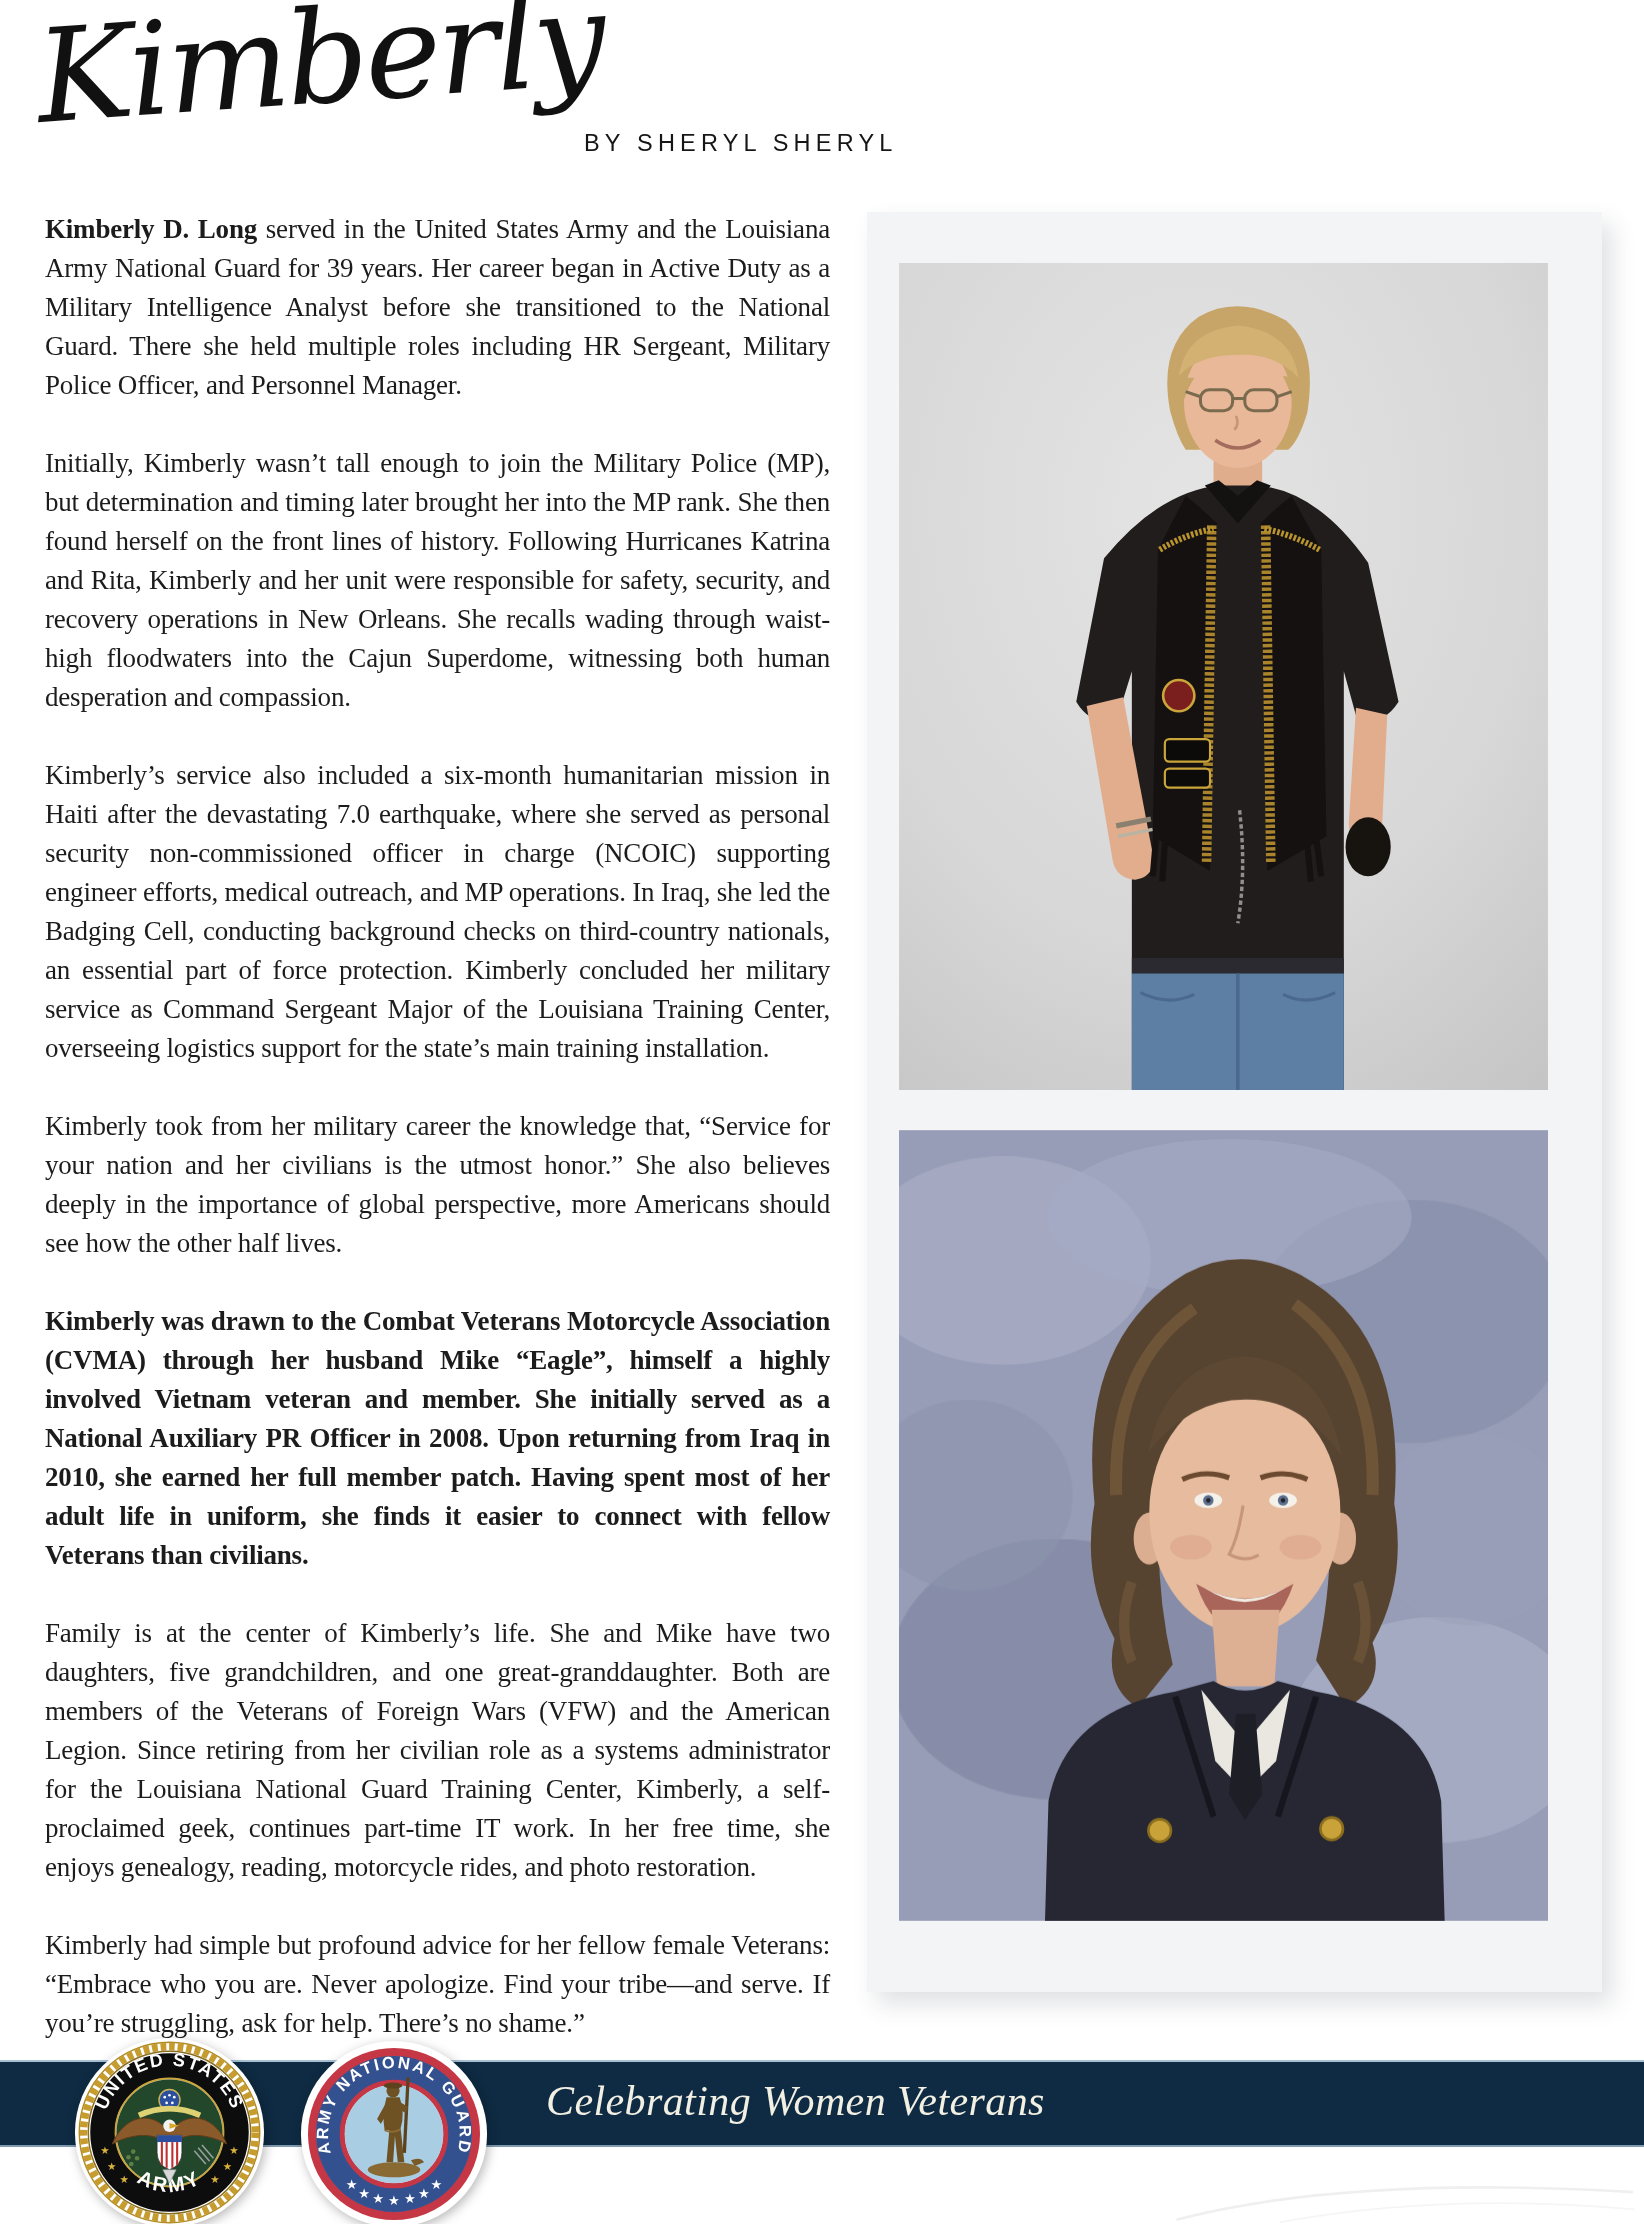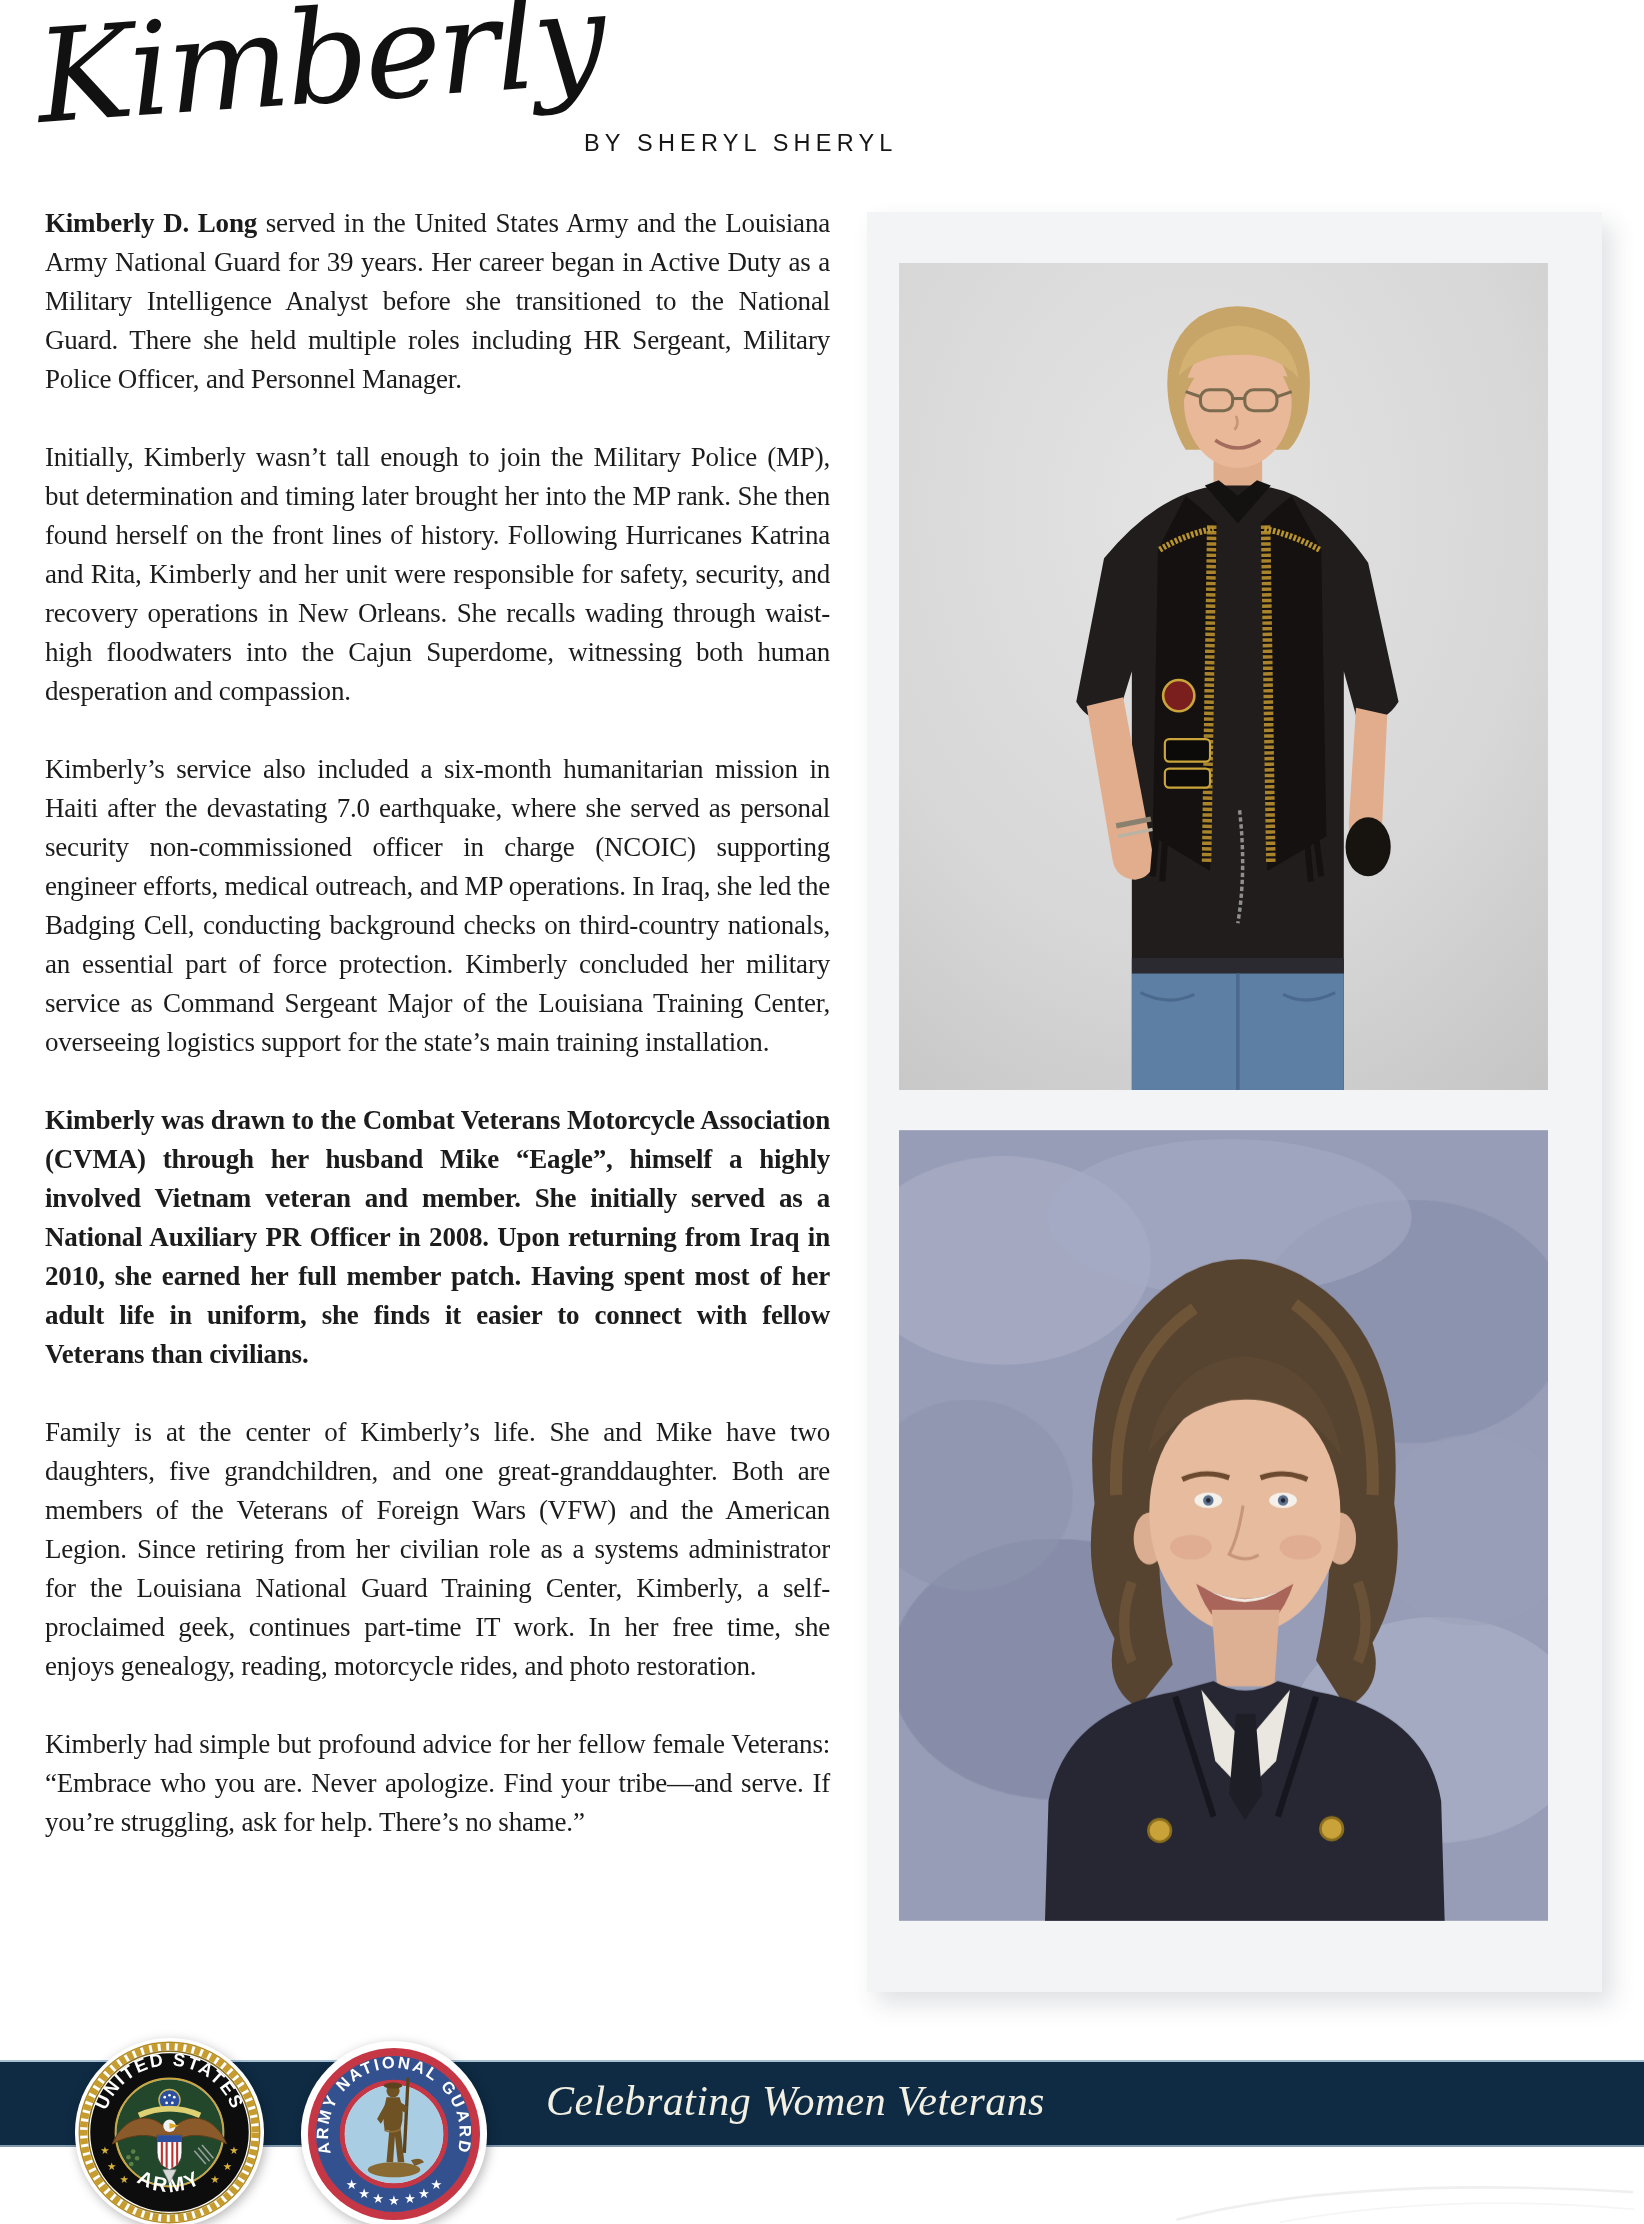--- a/index.html
+++ b/index.html
@@ -12,21 +12,21 @@
     font-size:129px;color:#111;letter-spacing:-3.5px;
     transform:rotate(-4deg);transform-origin:left bottom;
   }
   .byline{
     position:absolute;left:584px;top:130px;
     font-family:"Liberation Sans",sans-serif;font-size:23.5px;letter-spacing:5.2px;
     color:#161616;
   }
 
   .article{
-    position:absolute;left:45px;top:204px;width:785px;
+    position:absolute;left:45px;top:210px;width:785px;
     font-size:27px;line-height:39px;color:#1c1c1c;
     text-align:justify;letter-spacing:-0.2px;
   }
   .article p{margin:0 0 39px 0;}
   .article p.bold{font-weight:bold;}
   .article p:last-child{margin-bottom:0;}
   .lead{font-weight:bold;}
 
   .photo-panel{
     position:absolute;left:867px;top:212px;width:735px;height:1780px;
@@ -57,20 +57,21 @@
 
 <div class="page">
 
   <h1 class="title-script">Kimberly</h1>
   <div class="byline">BY SHERYL SHERYL</div>
 
   <div class="article">
     <p><strong class="lead">Kimberly D. Long</strong><span> served in the United States Army and the Louisiana Army National Guard for 39 years. Her career began in Active Duty as a Military Intelligence Analyst before she transitioned to the National Guard. There she held multiple roles including HR Sergeant, Military Police Officer, and Personnel Manager.</span></p>
     <p>Initially, Kimberly wasn’t tall enough to join the Military Police (MP), but determination and timing later brought her into the MP rank. She then found herself on the front lines of history. Following Hurricanes Katrina and Rita, Kimberly and her unit were responsible for safety, security, and recovery operations in New Orleans. She recalls wading through waist-high floodwaters into the Cajun Superdome, witnessing both human desperation and compassion.</p>
     <p>Kimberly’s service also included a six-month humanitarian mission in Haiti after the devastating 7.0 earthquake, where she served as personal security non-commissioned officer in charge (NCOIC) supporting engineer efforts, medical outreach, and MP operations. In Iraq, she led the Badging Cell, conducting background checks on third-country nationals, an essential part of force protection. Kimberly concluded her military service as Command Sergeant Major of the Louisiana Training Center, overseeing logistics support for the state’s main training installation.</p>
+    <p>Kimberly took from her military career the knowledge that, “Service for your nation and her civilians is the utmost honor.” She also believes deeply in the importance of global perspective, more Americans should see how the other half lives.</p>
     <p class="bold">Kimberly was drawn to the Combat Veterans Motorcycle Association (CVMA) through her husband Mike “Eagle”, himself a highly involved Vietnam veteran and member. She initially served as a National Auxiliary PR Officer in 2008. Upon returning from Iraq in 2010, she earned her full member patch. Having spent most of her adult life in uniform, she finds it easier to connect with fellow Veterans than civilians.</p>
     <p>Family is at the center of Kimberly’s life. She and Mike have two daughters, five grandchildren, and one great-granddaughter. Both are members of the Veterans of Foreign Wars (VFW) and the American Legion. Since retiring from her civilian role as a systems administrator for the Louisiana National Guard Training Center, Kimberly, a self-proclaimed geek, continues part-time IT work. In her free time, she enjoys genealogy, reading, motorcycle rides, and photo restoration.</p>
     <p>Kimberly had simple but profound advice for her fellow female Veterans: “Embrace who you are. Never apologize. Find your tribe—and serve. If you’re struggling, ask for help. There’s no shame.”</p>
   </div>
 
   <div class="photo-panel">
 
     <svg class="photo1" viewBox="0 0 747 952" xmlns="http://www.w3.org/2000/svg">
       <defs>
         <radialGradient id="bg1" cx="45%" cy="30%" r="90%">

